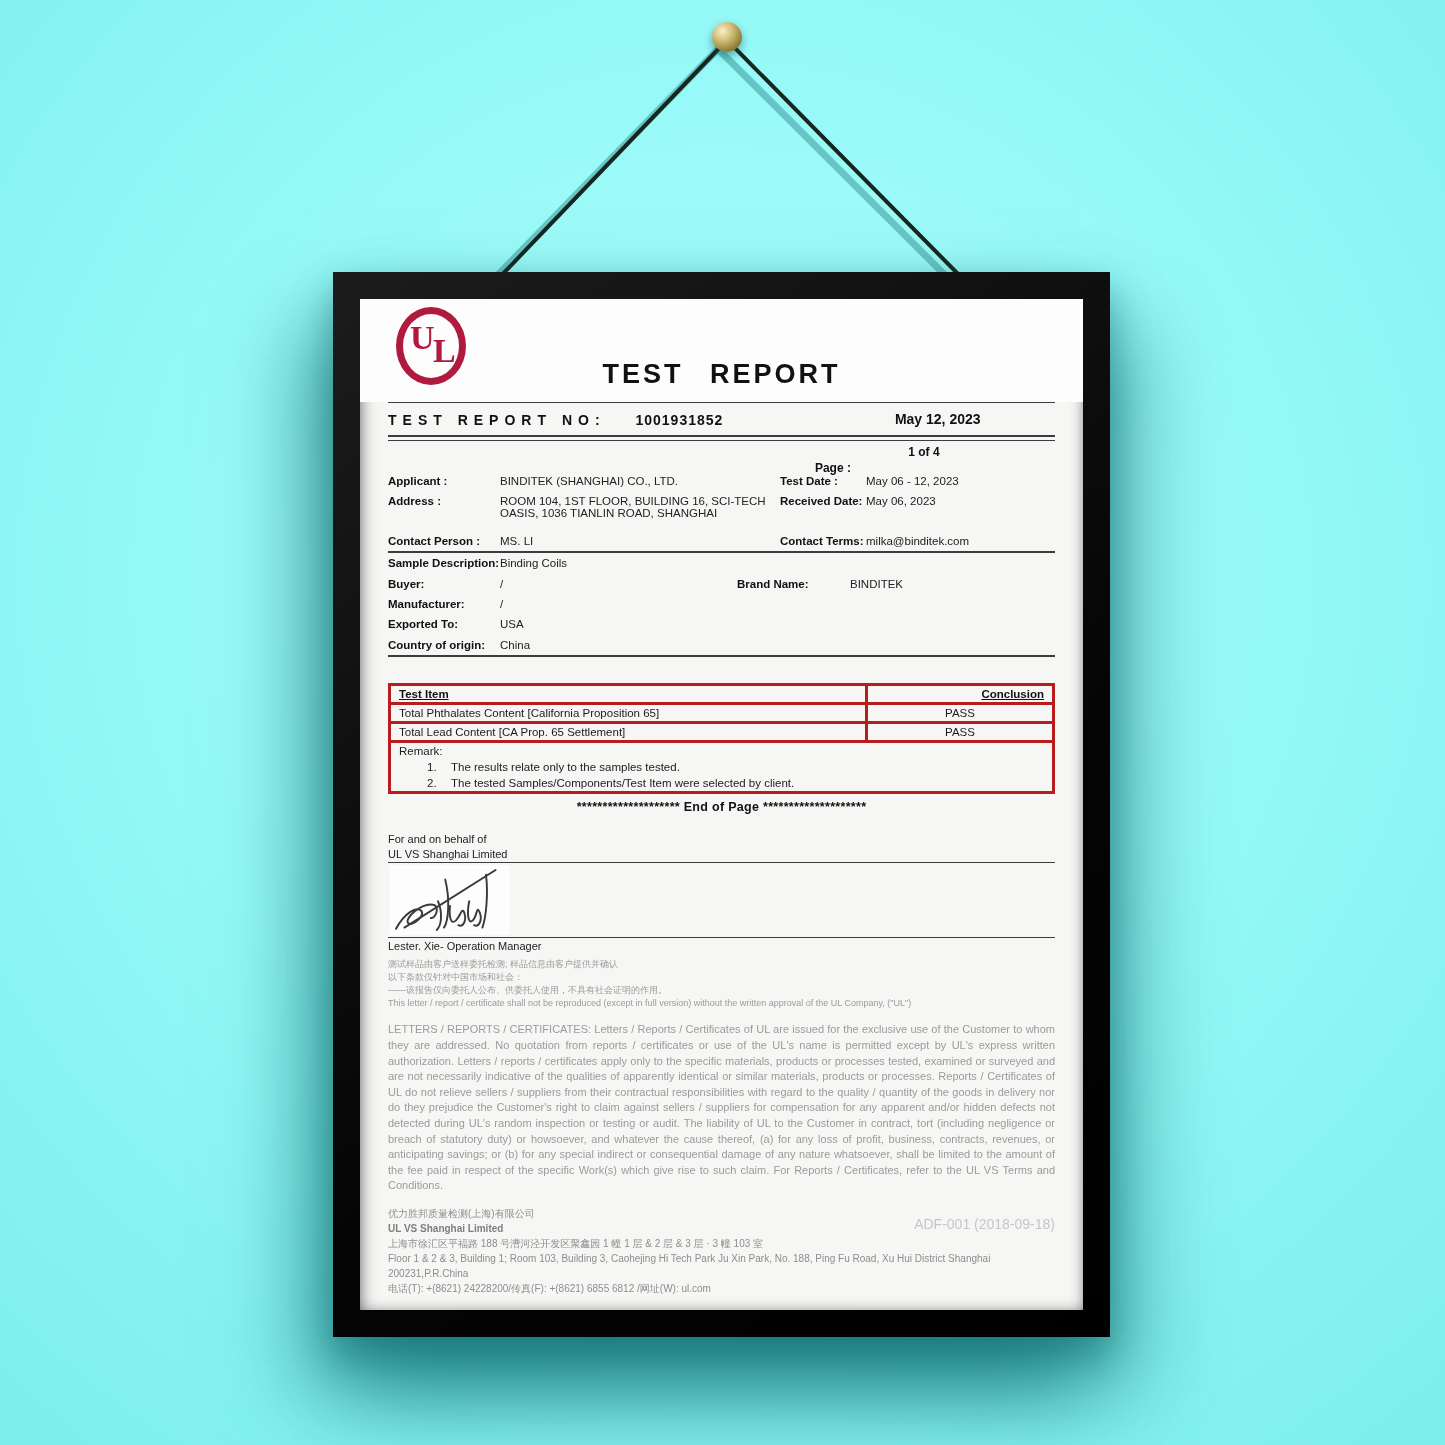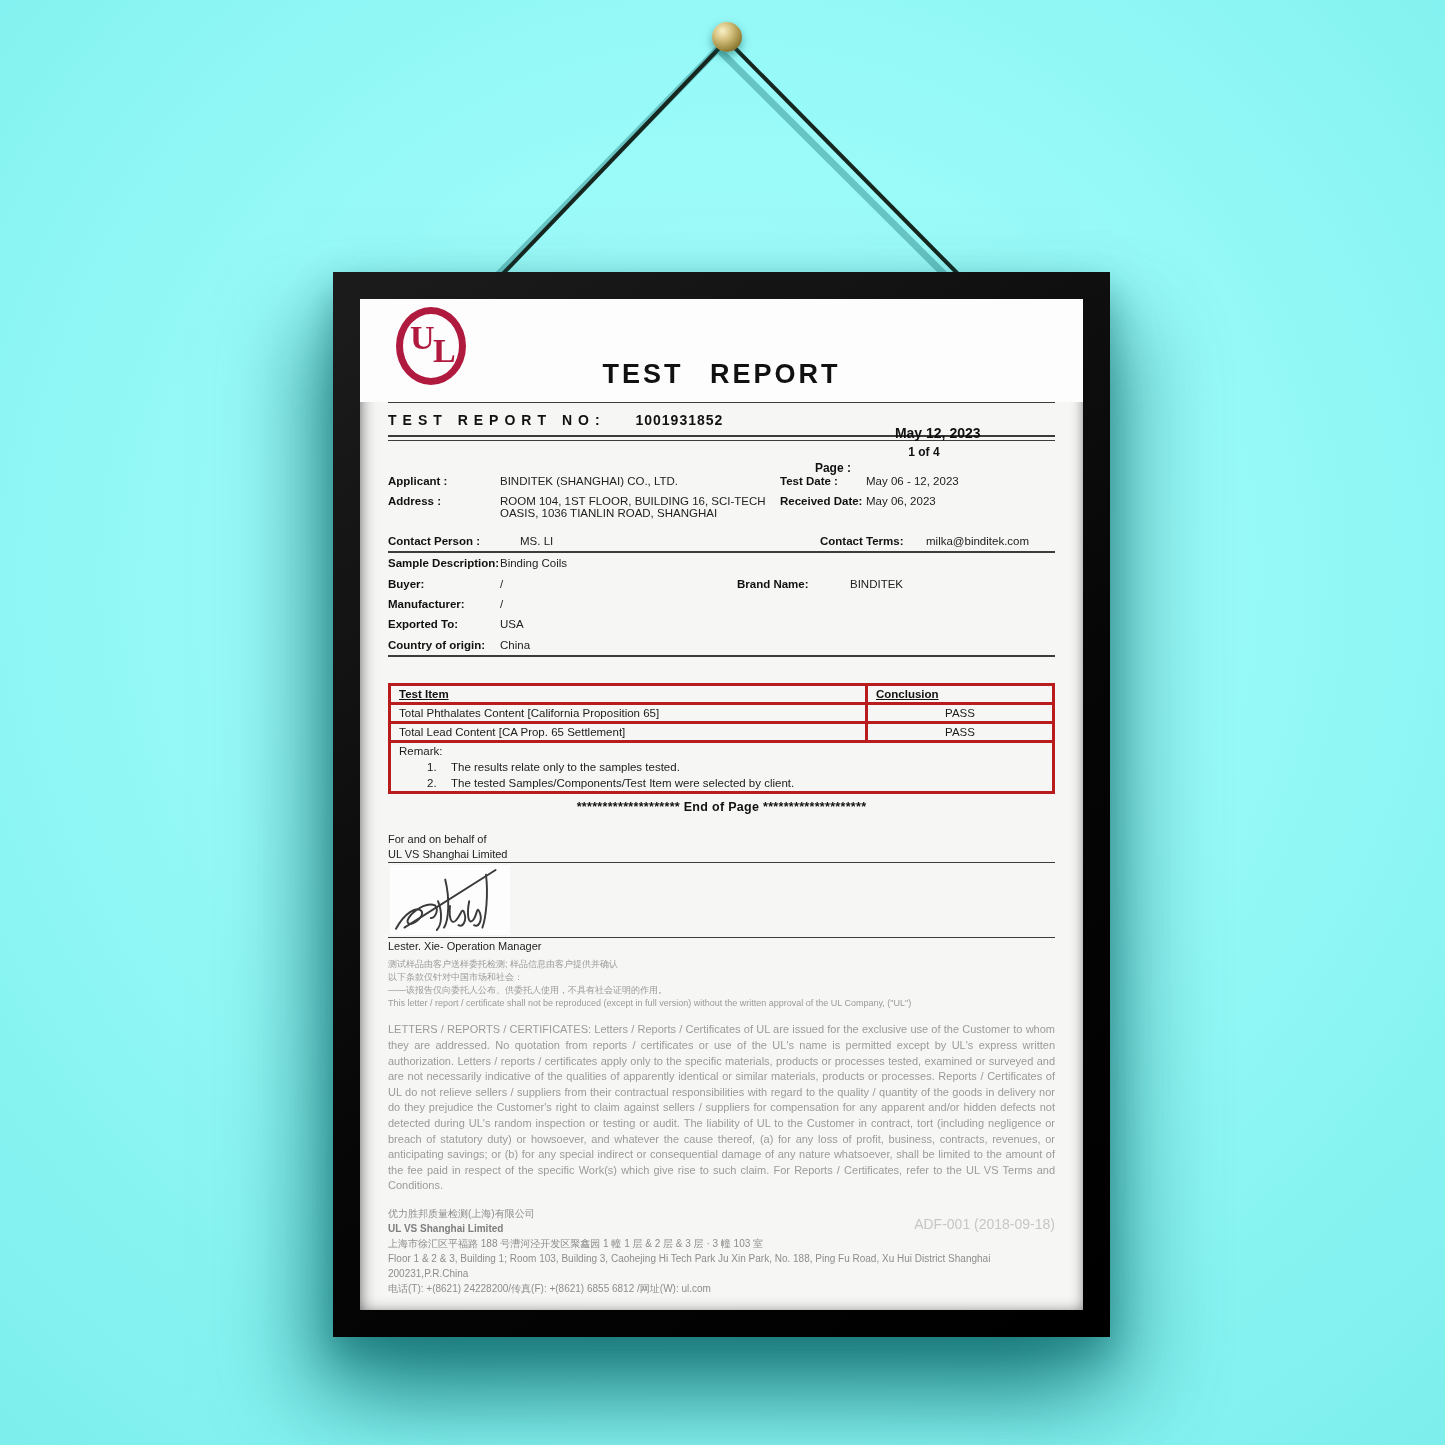--- a/index.html
+++ b/index.html
@@ -34,34 +34,34 @@
   .ul-logo .u{position:absolute;left:7px;top:5px;font-family:"Liberation Serif",serif;font-weight:bold;font-size:34px;color:#b11a3f;}
   .ul-logo .l{position:absolute;left:30px;top:18px;font-family:"Liberation Serif",serif;font-weight:bold;font-size:34px;color:#b11a3f;}
   .doc-title{position:absolute;left:0;right:0;bottom:12px;text-align:center;font-size:27px;font-weight:bold;
     letter-spacing:3px;word-spacing:16px;color:#111;}
   .rule-heavy{border-top:2px solid #3c3c3c;flex:none;}
   .rule-thin{border-top:1.5px solid #3c3c3c;flex:none;}
   .rule-double{height:3px;border-top:2px solid #3c3c3c;border-bottom:1px solid #3c3c3c;flex:none;}
   .rpt-row{position:relative;height:32px;flex:none;font-weight:bold;font-size:14px;padding-top:9px;box-sizing:border-box;color:#111;}
   .rpt-label{letter-spacing:6px;}
   .rpt-no{margin-left:26px;letter-spacing:1px;}
-  .rpt-date{position:absolute;left:76%;top:22px;}
+  .rpt-date{position:absolute;left:76%;top:8px;}
   .page-row{position:relative;height:26px;flex:none;font-size:12px;font-weight:bold;margin-top:4px;color:#111;}
   .page-label{position:absolute;left:64%;margin-top:16px;}
   .page-value{position:absolute;left:78%;}
   .grid-row{display:grid;grid-template-columns:112px 280px 86px 1fr;font-size:11.5px;padding:4px 0;flex:none;align-items:start;}
   .grid-row.sample{grid-template-columns:112px 237px 113px 1fr;padding:4.2px 0;}
   .lbl{font-weight:bold;color:#111;}
   .val{color:#222;}
-  .mt8{margin-top:8px;gap:20px;}
+  .mt8{margin-top:8px;}
   .gap26{height:26px;flex:none;}
   table.results{width:100%;border-collapse:collapse;font-size:11.5px;flex:none;}
   table.results th, table.results td{border:3px solid #b91c1c;padding:2px 8px;}
   table.results th{text-align:left;font-weight:bold;text-decoration:underline;color:#111;}
-  table.results th.conc{width:168px;text-align:left;}
+  table.results th.conc{width:168px;text-align:right;}
   table.results td.conc{text-align:center;}
   td.remark-cell{padding:3px 8px 8px;}
   .remark-item{display:flex;margin:4px 0 0 28px;}
   .remark-num{width:24px;flex:none;}
   .end-of-page{text-align:center;font-weight:bold;font-size:12.5px;margin-top:6px;letter-spacing:0.3px;flex:none;color:#111;}
   .behalf{font-size:11px;line-height:1.35;margin-top:18px;flex:none;color:#222;}
   .sig-box{width:120px;height:70px;background:#fdfdfd;margin:2px 0 2px 2px;flex:none;}
   .signer{font-size:11px;padding-top:2px;flex:none;color:#222;}
   .spacer{flex:1;}
   .cn-block{font-size:9px;line-height:1.42;color:#9b9b9b;flex:none;}

